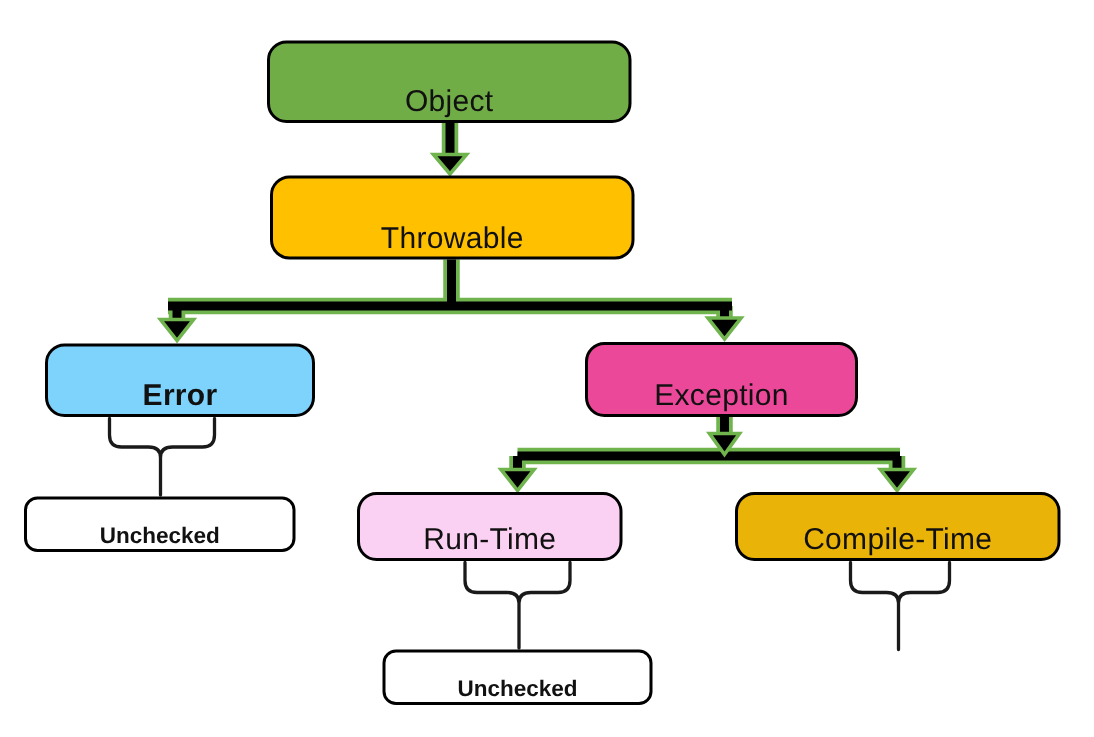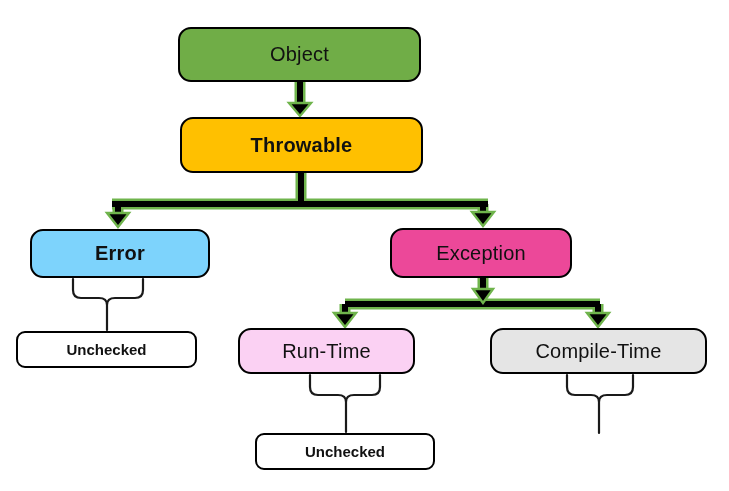--- a/index.html
+++ b/index.html
@@ -38,21 +38,21 @@
     stroke: var(--brace-black, #1a1a1a);
     stroke-width: 2.2;
     fill: none;
     stroke-linecap: round;
   }
   .node {
     position: absolute;
     box-sizing: border-box;
     border: 2.6px solid var(--node-border, #000000);
     display: flex;
-    align-items: center;
+    align-items: flex-end;
     justify-content: center;
     color: #111111;
     text-align: center;
   }
   .node.main {
     border-radius: 13px;
     font-size: 20px;
     font-weight: 400;
     letter-spacing: 0.2px;
   }
@@ -105,37 +105,37 @@
       <path class="brace" d="M73,279 V290 Q73,298 81,298 H99 Q107,298 107,305 V330 M143,279 V290 Q143,298 135,298 H115 Q107,298 107,305"></path>
       <path class="brace" d="M310,375 V387 Q310,395 318,395 H338 Q346,395 346,402 V432 M380,375 V387 Q380,395 372,395 H354 Q346,395 346,402"></path>
       <path class="brace" d="M567,375 V387 Q567,395 575,395 H591 Q599,395 599,402 V433 M633,375 V387 Q633,395 625,395 H607 Q599,395 599,402"></path>
     </g>
   </svg>
 
   <div class="node main n-object" style="background-color: rgb(112, 173, 71);">
     <span>Object</span>
   </div>
 
-  <div class="node main n-throwable" style="background-color: rgb(255, 192, 0); font-weight: bold;">
+  <div class="node main n-throwable" style="background-color: rgb(255, 192, 0);">
     <span>Throwable</span>
   </div>
 
   <div class="node main n-error" style="background-color: #7dd3fc; font-weight: bold;">
     <span>Error</span>
   </div>
 
   <div class="node main n-exception" style="background-color: #ec4899;">
     <span>Exception</span>
   </div>
 
   <div class="node main n-runtime" style="background-color: rgb(251, 209, 243);">
     <span>Run-Time</span>
   </div>
 
-  <div class="node main n-compiletime" style="background-color: #e5e5e5;">
+  <div class="node main n-compiletime" style="background-color: #eab308;">
     <span>Compile-Time</span>
   </div>
 
   <div class="node tag n-unchecked1" style="background-color: rgb(255, 255, 255);">
     <span>Unchecked</span>
   </div>
 
   <div class="node tag n-unchecked2" style="background-color: rgb(255, 255, 255);">
     <span>Unchecked</span>
   </div>

